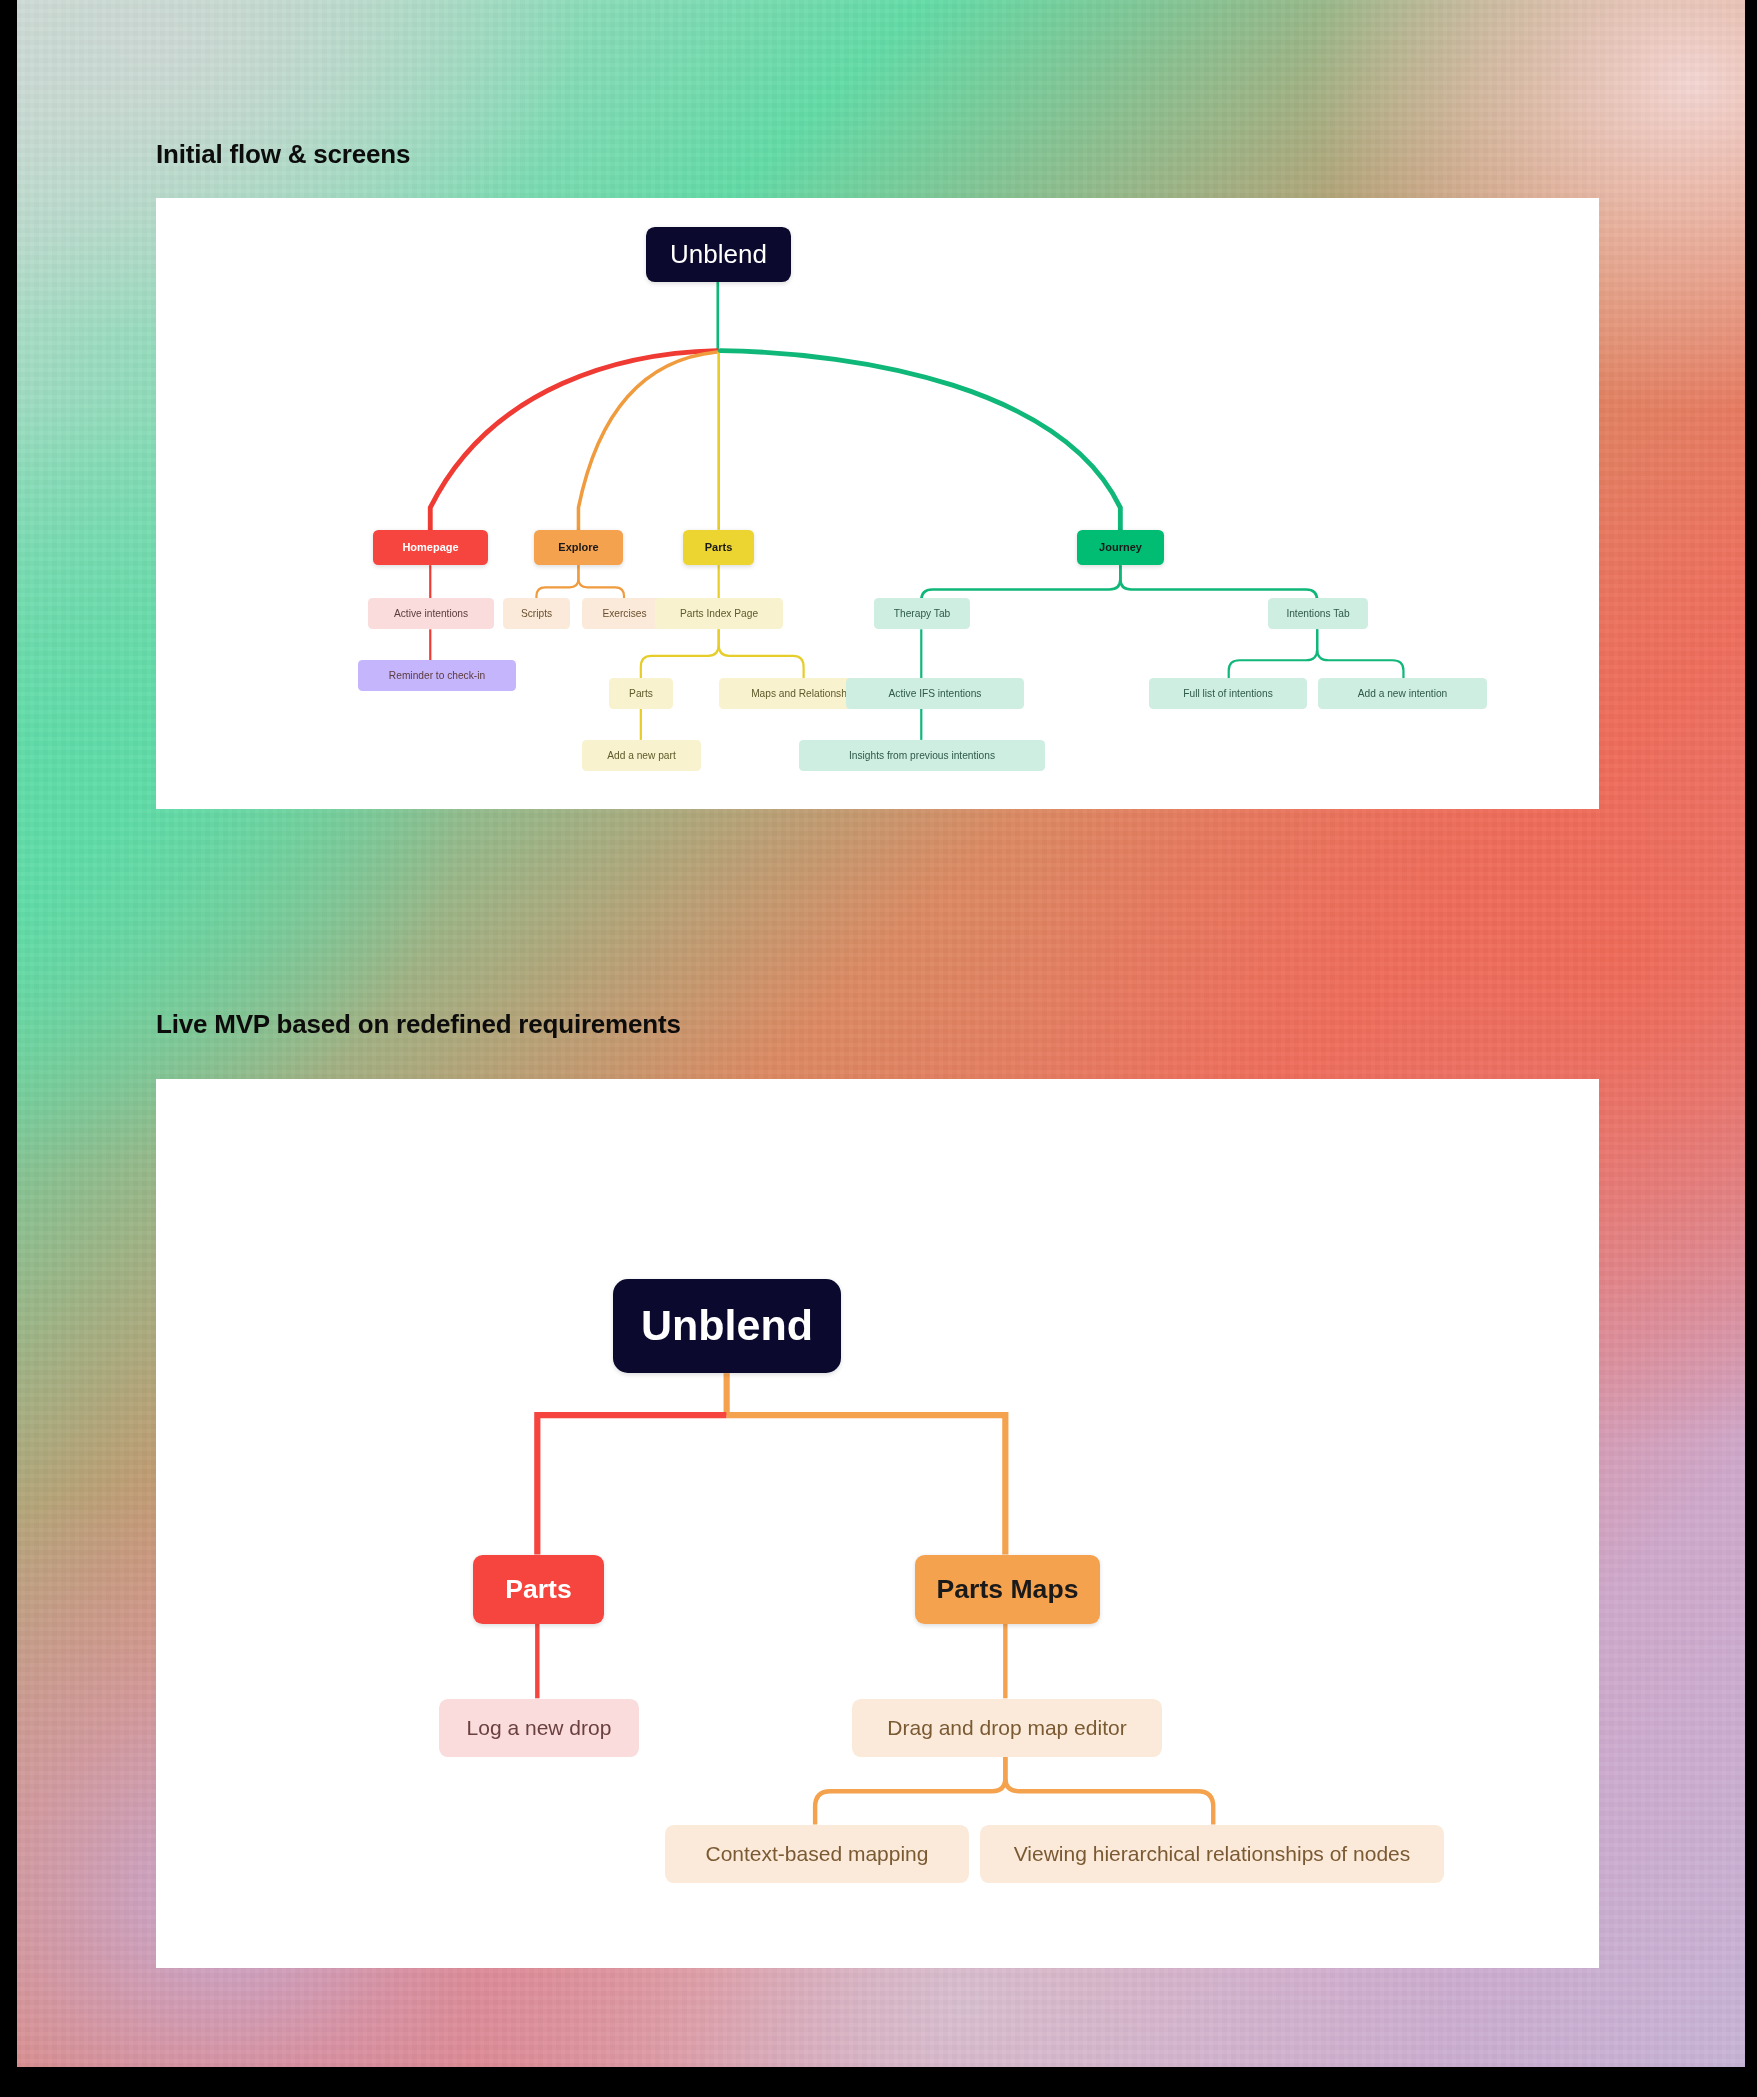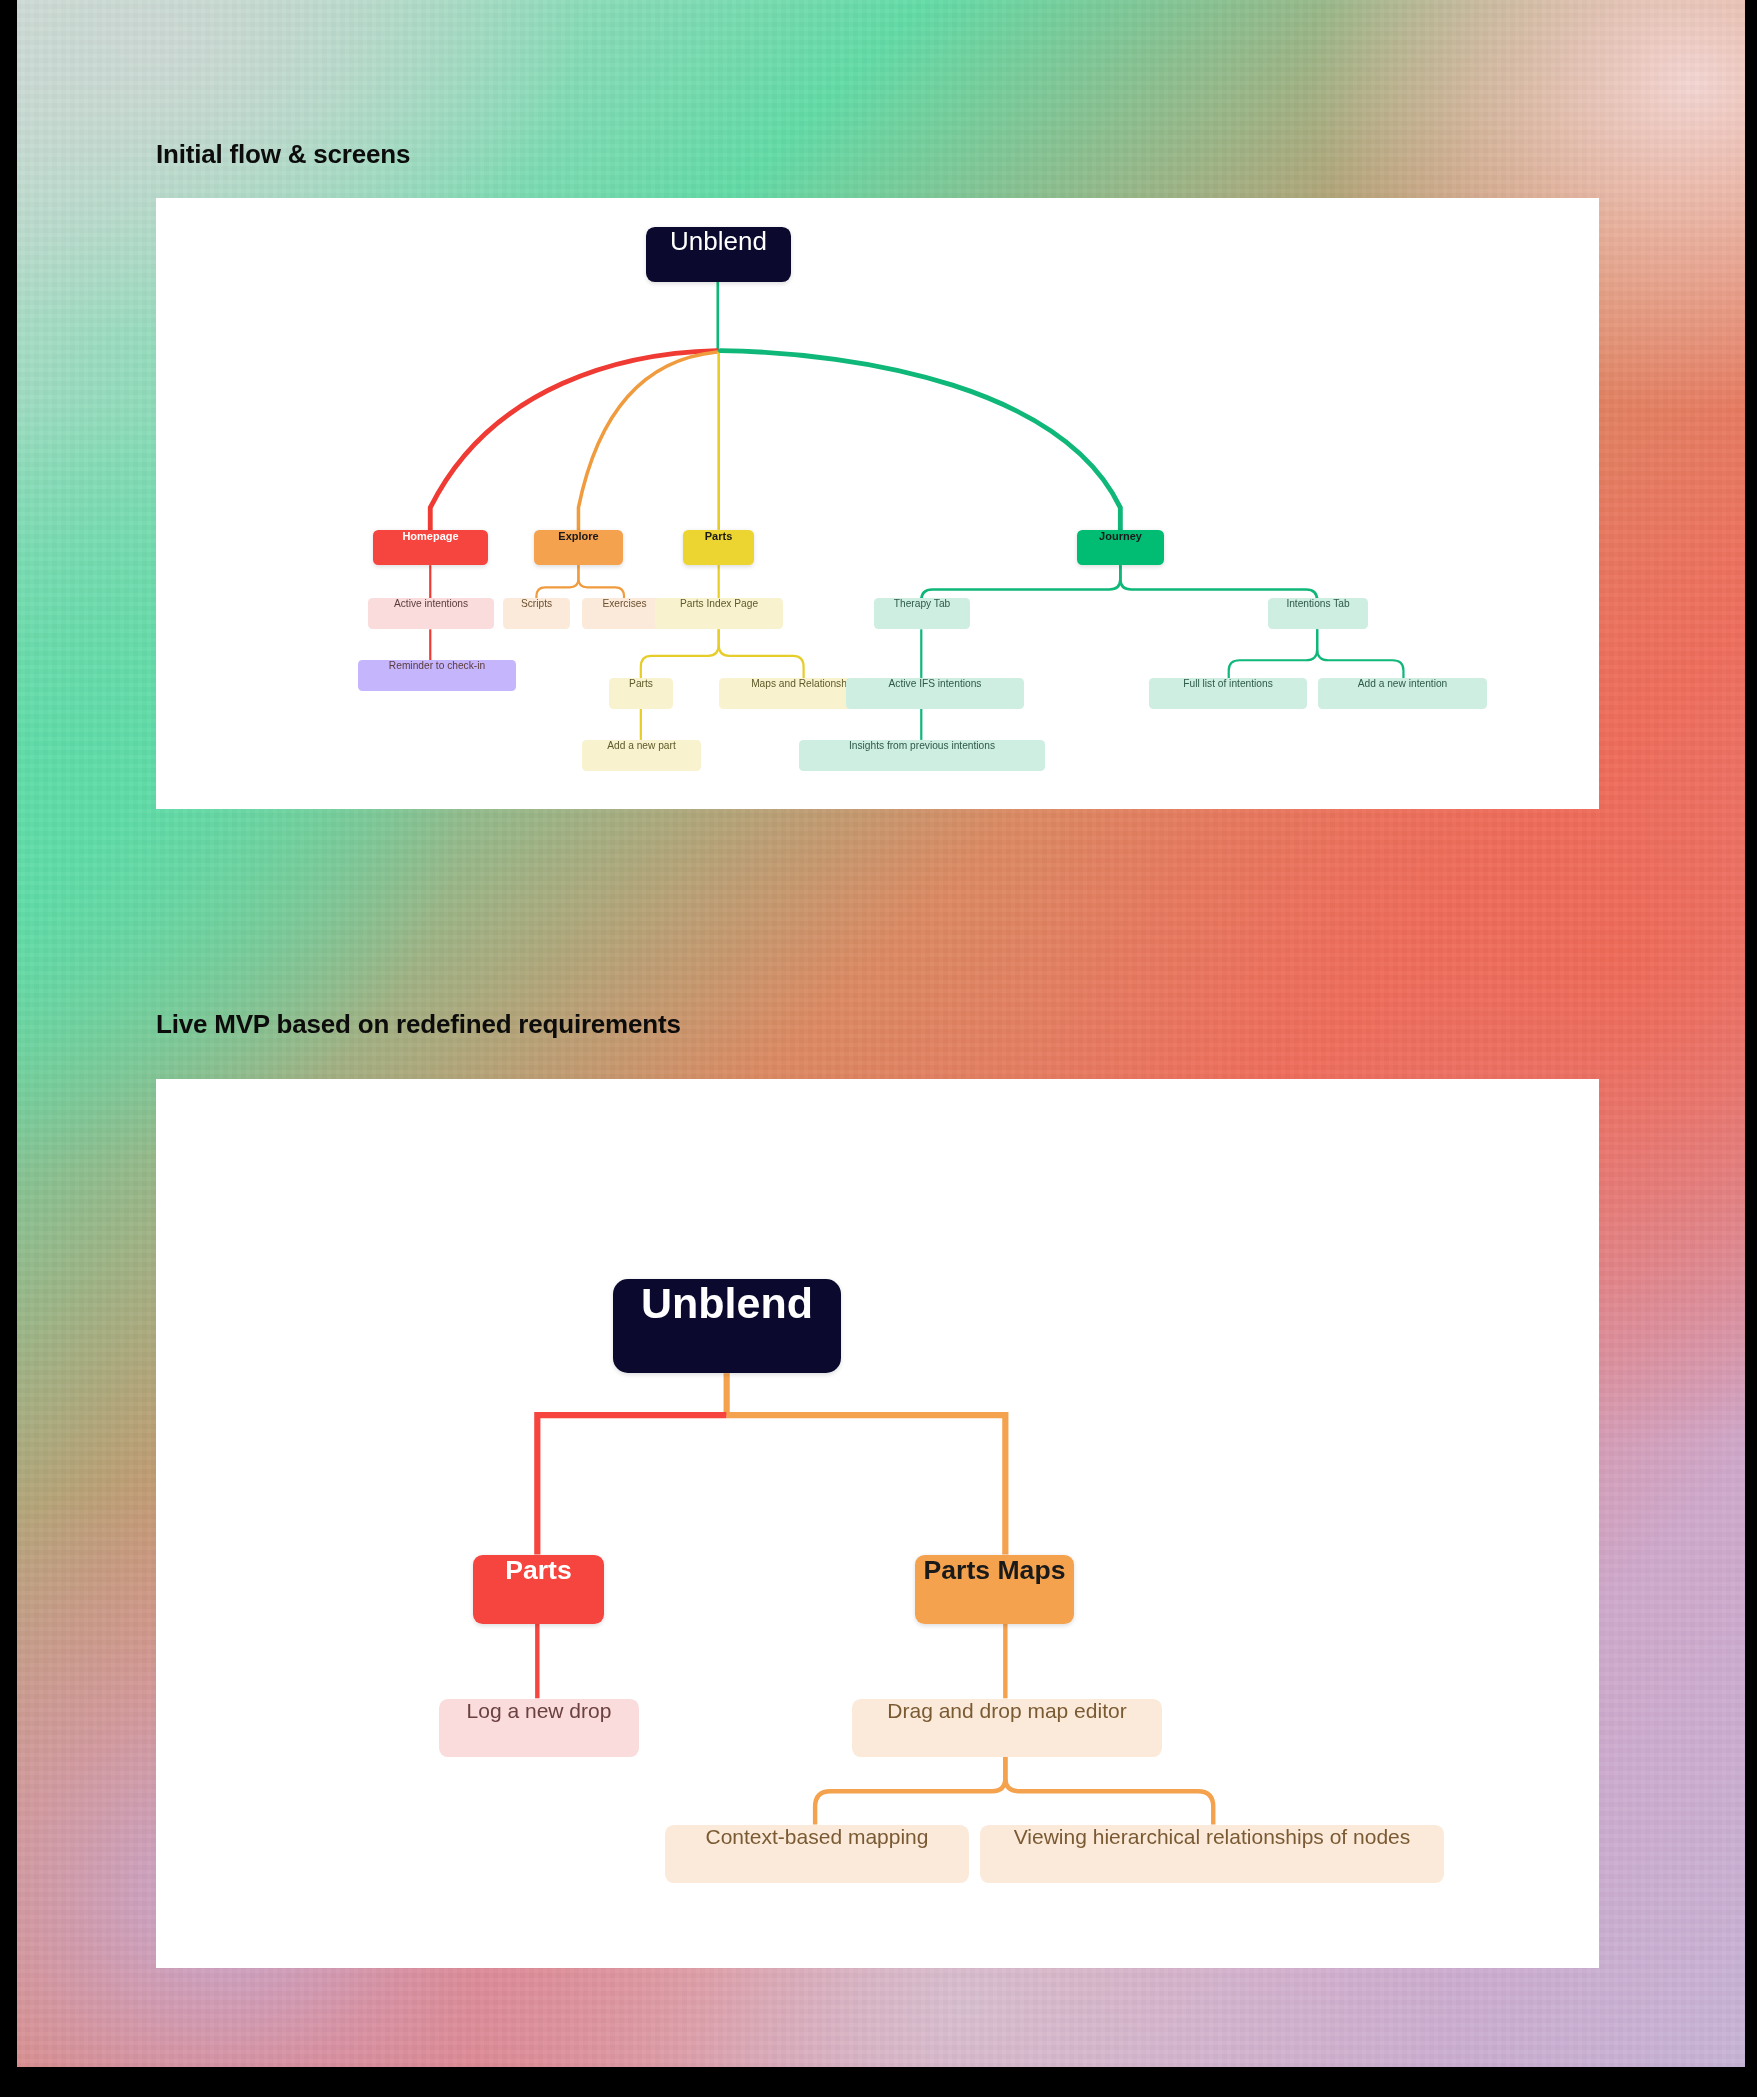--- a/index.html
+++ b/index.html
@@ -54,20 +54,21 @@
     position: absolute;
     background: #fff;
   }
   .diagram { position: absolute; inset: 0; }
   .edges { position: absolute; inset: 0; }
 
   
   .node {
     position: absolute;
     display: flex;
+    align-items: center;
     justify-content: center;
     text-align: center;
     white-space: nowrap;
     line-height: 1.15;
   }
   .node.shadow { box-shadow: 0 1.8px 4.4px rgba(0,0,0,.13); }
 
   
   .t-root  { font-size: 26px; font-weight: 500; color:#fff;  border-radius: 8.9px; }
   .t-lvl1  { font-size: 11px; font-weight: 600; border-radius: 5.3px; }
@@ -209,21 +210,21 @@
       <path d="M1920 1530 L1920 1580 Q1920 1610 1950 1610 L2355 1610 Q2390 1610 2390 1645 L2390 1685" stroke="#f4a24e" stroke-width="10" fill="none"></path>
     </svg>
 
     <div class="node b-root shadow" style="left:457px; top:200px; width:228px; height:94px; background:#0b0a2e;">
       <span>Unblend</span>
     </div>
 
     <div class="node b-lvl1 shadow" style="left:317px; top:476px; width:131px; height:69px; background:#f6453e; color:#fff;">
       <span>Parts</span>
     </div>
-    <div class="node b-lvl1 shadow" style="left:759px; top:476px; width:159px; height:69px; background:#f4a24e; color:#1a1a1a;">
+    <div class="node b-lvl1 shadow" style="left:759px; top:476px; width:185px; height:69px; background:#f4a24e; color:#1a1a1a;">
       <span>Parts Maps</span>
     </div>
 
     <div class="node b-leaf" style="left:283px; top:620px; width:200px; height:58px; background:#fadcdc; color:#6b4040;">
       <span>Log a new drop</span>
     </div>
     <div class="node b-leaf" style="left:696px; top:620px; width:310px; height:58px; background:#fbeada; color:#7a5a33;">
       <span>Drag and drop map editor</span>
     </div>
     <div class="node b-leaf" style="left:509px; top:746px; width:304px; height:58px; background:#fbeada; color:#7a5a33;">

